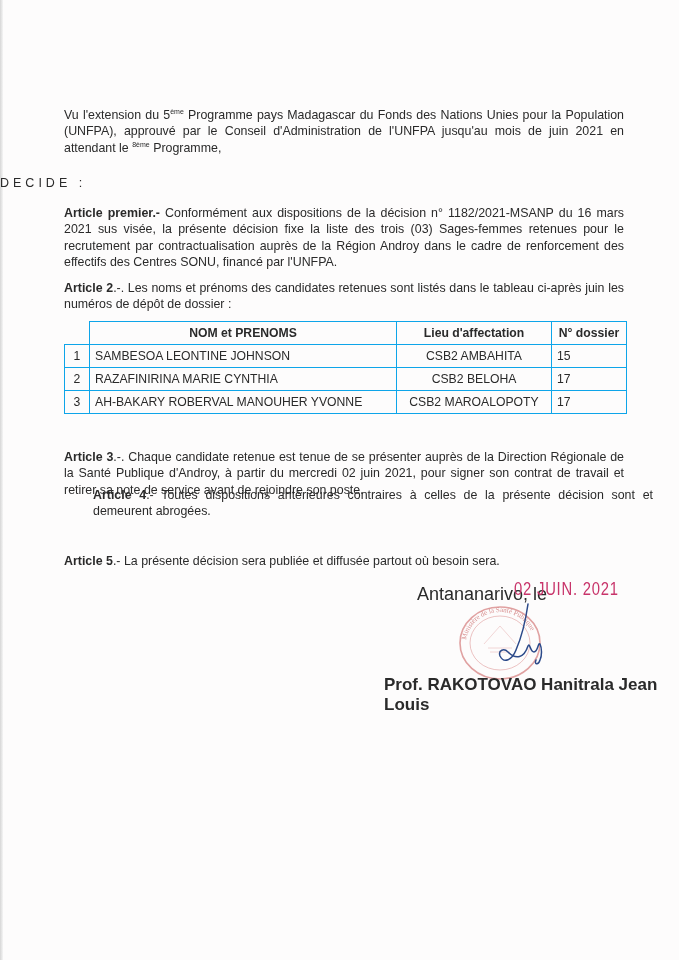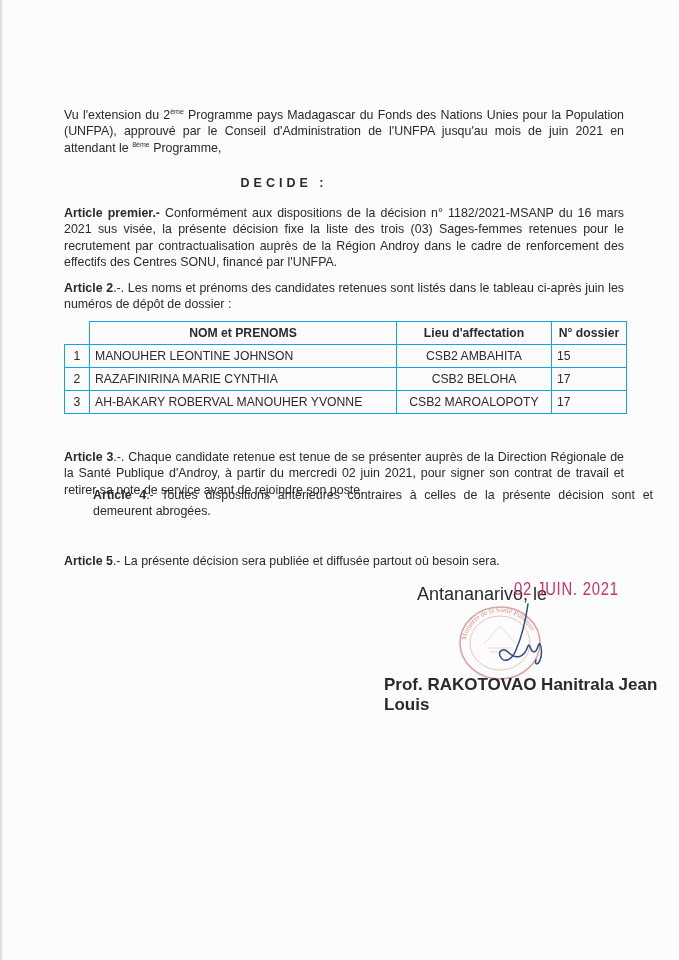--- a/index.html
+++ b/index.html
@@ -18,21 +18,21 @@
   }
   .para {
     position: absolute; left: 64px; width: 560px;
     font-size: 12.4px; line-height: 16.3px;
     text-align: justify;
   }
   .para sup { font-size: 7px; vertical-align: 5px; line-height: 0; }
   .art-label { font-weight: bold; }
   .decide {
     position: absolute; left: 0; width: 568px; top: 176px;
-    text-align: center; font-weight: bold; font-size: 12.5px;
+    text-align: left; font-weight: normal; font-size: 12.5px;
     letter-spacing: 4px;
   }
   table.roster {
     position: absolute; left: 64px; top: 321px;
     border-collapse: collapse;
     font-size: 12.2px;
   }
   table.roster td, table.roster th {
     border: 1px solid #0ea5e9;
     height: 22px; padding: 0 5px;
@@ -67,21 +67,21 @@
     font-size: 17px; font-weight: bold;
   }
 </style>
 </head>
 <body>
 
 <div class="page">
   <div class="left-edge"></div>
 
   <div class="para" style="top:107px;">
-    <span>Vu l'extension du 2</span><sup>ème</sup><span> Programme pays Madagascar du Fonds des Nations Unies pour la Population (UNFPA), approuvé par le Conseil d'Administration de l'UNFPA jusqu'au mois de juin 2021 en attendant  le </span><sup>8ème</sup><span> Programme,</span>
+    <span>Vu l'extension du 5</span><sup>ème</sup><span> Programme pays Madagascar du Fonds des Nations Unies pour la Population (UNFPA), approuvé par le Conseil d'Administration de l'UNFPA jusqu'au mois de juin 2021 en attendant  le </span><sup>8ème</sup><span> Programme,</span>
   </div>
 
   <div class="decide">DECIDE :</div>
 
   <div class="para" style="top:205px;">
     <span class="art-label">Article premier</span><b>.- </b><span>Conformément aux dispositions de la décision n° 1182/2021-MSANP du 16 mars 2021 sus visée, la présente décision fixe la liste des trois (03) Sages-femmes retenues pour le recrutement par contractualisation auprès de la Région Androy dans le cadre de renforcement des effectifs des Centres SONU, financé par l'UNFPA.</span>
   </div>
 
   <div class="para" style="top:280px;">
     <span class="art-label">Article 2</span><span>.-. </span><span>Les noms et prénoms des candidates retenues sont listés dans le tableau ci-après juin les numéros de dépôt de dossier :</span>
@@ -90,21 +90,21 @@
   <table class="roster">
     <tbody>
         <tr>
       <th class="blank c-num"></th>
       <th class="c-name">NOM et PRENOMS</th>
       <th class="c-lieu">Lieu d'affectation</th>
       <th class="c-dos">N° dossier</th>
     </tr>
     <tr>
       <td class="c-num">1</td>
-      <td class="c-name">MANOUHER LEONTINE JOHNSON</td>
+      <td class="c-name">SAMBESOA LEONTINE JOHNSON</td>
       <td class="c-lieu">CSB2 AMBAHITA</td>
       <td class="c-dos">15</td>
     </tr>
     <tr>
       <td class="c-num">2</td>
       <td class="c-name">RAZAFINIRINA MARIE CYNTHIA</td>
       <td class="c-lieu">CSB2 BELOHA</td>
       <td class="c-dos">17</td>
     </tr>
     <tr>

